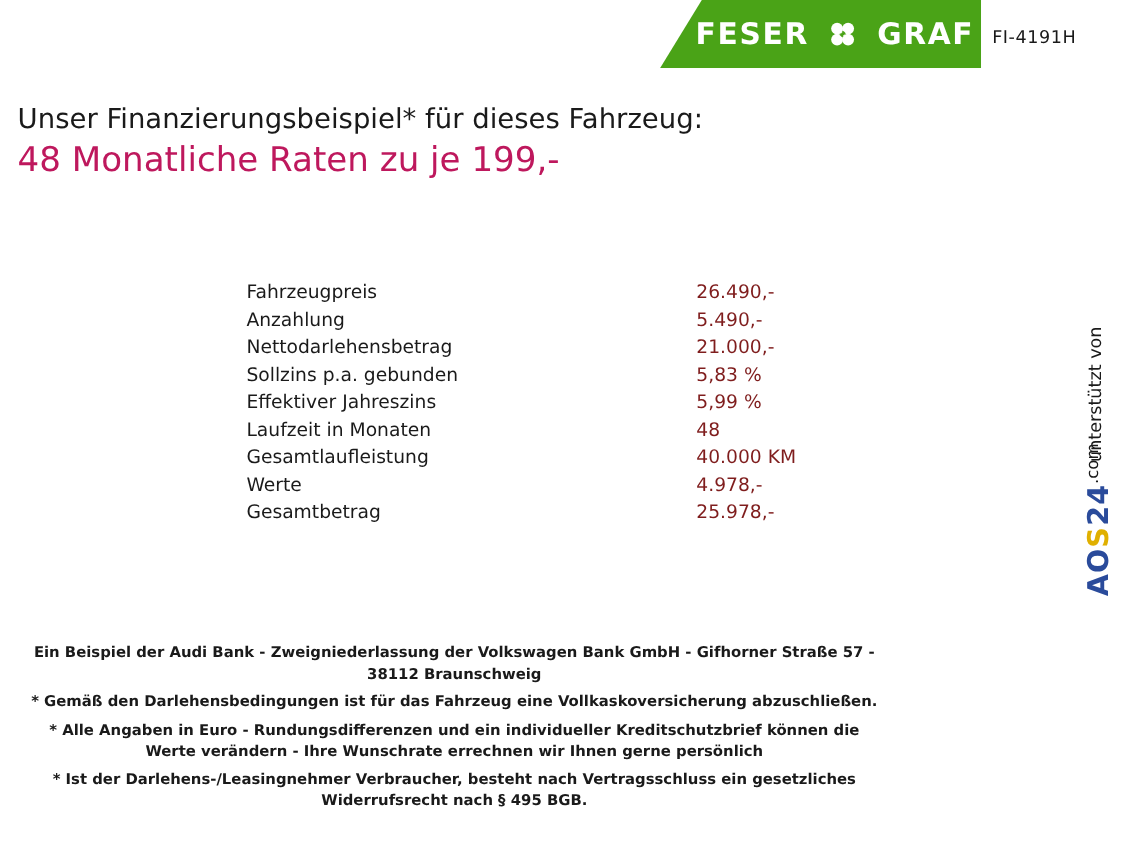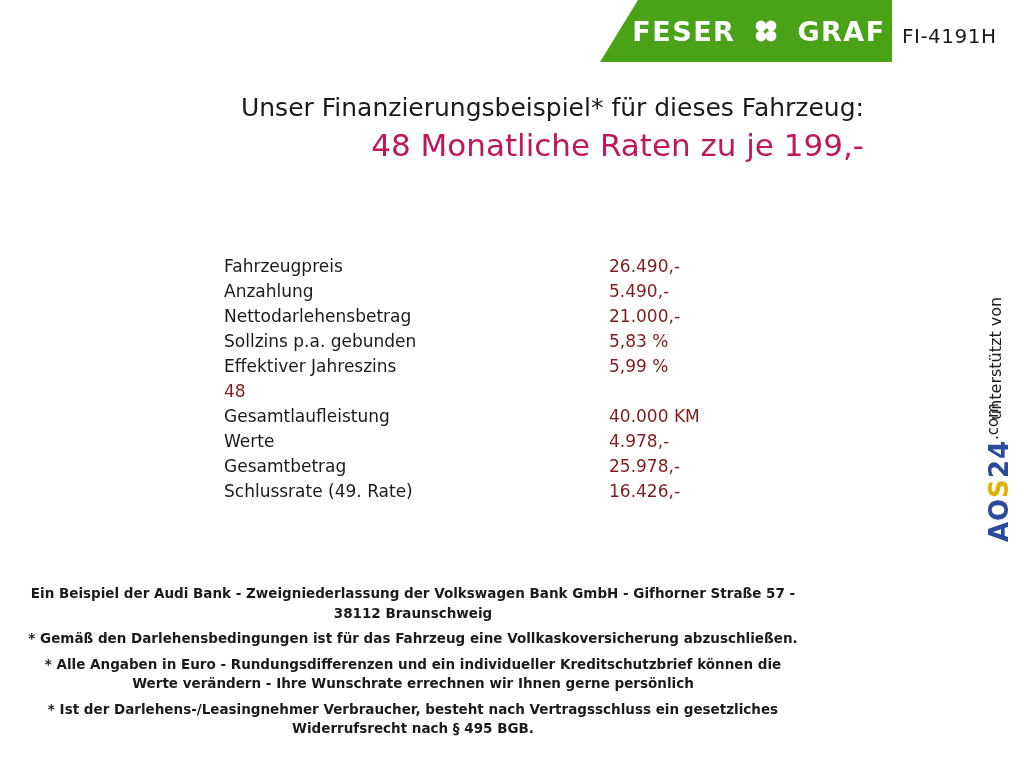--- a/index.html
+++ b/index.html
@@ -46,33 +46,33 @@
     position: relative;
     width: 26px;
     height: 26px;
     display: inline-block;
   }
   .brand-clover svg { display: block; }
   .header-code {
     position: absolute;
     top: 24px;
     left: 902px;
-    font-size: 20px;
+    font-size: 16px;
     color: #1a1a1a;
     letter-spacing: 0.5px;
     white-space: nowrap;
   }
 
   
   .title-block {
     position: absolute;
     top: 92px;
-    left: 4px;
+    left: 16px;
     width: 860px;
-    text-align: right;
+    text-align: left;
   }
   .title-line1 {
     font-size: 25px;
     color: #1a1a1a;
     line-height: 1.3;
   }
   .title-line2 {
     font-size: 31px;
     color: #be185d;
     line-height: 1.35;
@@ -82,20 +82,21 @@
   .finance-table {
     position: absolute;
     top: 256px;
     left: 224px;
     width: 560px;
   }
   .frow {
     display: flex;
     height: 25px;
     align-items: flex-start;
+    gap: 24px;
   }
   .flabel {
     width: 385px;
     font-size: 17px;
     color: #1a1a1a;
     white-space: nowrap;
   }
   .fvalue {
     font-size: 17px;
     color: #7f1d1d;
@@ -205,37 +206,34 @@
     </div>
     <div class="frow">
       <div class="flabel">Sollzins p.a. gebunden</div>
       <div class="fvalue">5,83 %</div>
     </div>
     <div class="frow">
       <div class="flabel">Effektiver Jahreszins</div>
       <div class="fvalue">5,99 %</div>
     </div>
     <div class="frow">
+      <div class="flabel">Laufzeit in Monaten</div>
       <div class="fvalue">48</div>
     </div>
     <div class="frow">
       <div class="flabel">Gesamtlaufleistung</div>
       <div class="fvalue">40.000 KM</div>
     </div>
     <div class="frow">
       <div class="flabel">Werte</div>
       <div class="fvalue">4.978,-</div>
     </div>
     <div class="frow">
       <div class="flabel">Gesamtbetrag</div>
       <div class="fvalue">25.978,-</div>
-    </div>
-    <div class="frow">
-      <div class="flabel">Schlussrate (49. Rate)</div>
-      <div class="fvalue">16.426,-</div>
     </div>
   </div>
 
   <div class="side-note">unterstützt von</div>
   <div class="side-logo">
     <span class="a">A</span>
       <span class="o">O</span>
       <span class="s">S</span>
       <span class="n">24</span>
       <span class="dom">.com</span>

